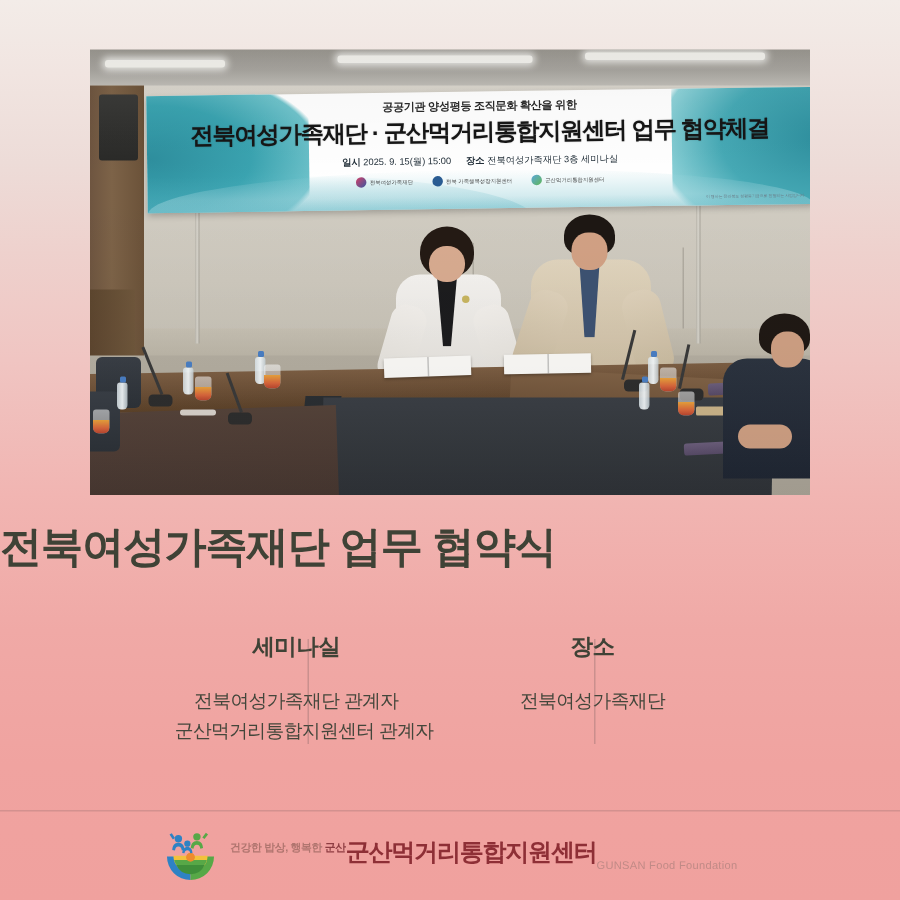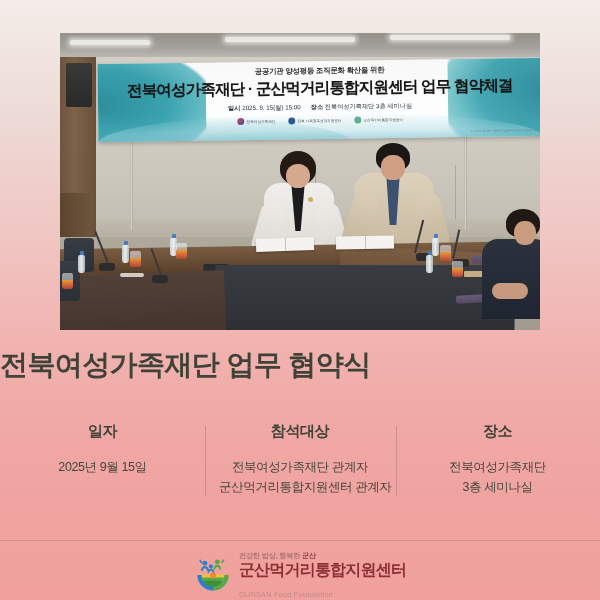--- a/index.html
+++ b/index.html
@@ -523,21 +523,21 @@
     justify-content: center;
     gap: 7px;
   }
   .emblem {
     position: relative;
     width: 38px; height: 38px;
     flex: 0 0 auto;
   }
   .footer-text {
     display: flex;
-    flex-direction: column;
+    flex-direction: row;
     justify-content: center;
     line-height: 1;
   }
   .f-tag {
     font-size: 7.2px;
     font-weight: bold;
     letter-spacing: -0.2px;
     color: #b0756f;
     margin-bottom: 3px;
     white-space: nowrap;
@@ -718,35 +718,30 @@
         <div class="hands"></div>
       </div>
 
       <div class="photo-shade"></div>
     </div>
   </div>
 
   <div class="title">전북여성가족재단 업무 협약식</div>
 
   <div class="info-row">
-    <div class="info-col col-date">
-      <div class="info-head">일자</div>
-      <div class="info-line">2025년 9월 15일</div>
-    </div>
 
     <div class="info-col col-who">
-      <div class="info-head">참석대상</div>
+      <div class="info-head">세미나실</div>
       <div class="info-line">전북여성가족재단 관계자</div>
       <div class="info-line">군산먹거리통합지원센터 관계자</div>
     </div>
 
     <div class="info-col col-place">
       <div class="info-head">장소</div>
       <div class="info-line">전북여성가족재단</div>
-      <div class="info-line">3층 세미나실</div>
     </div>
   </div>
   <div class="vdiv vdiv-1"></div>
   <div class="vdiv vdiv-2"></div>
 
   <div class="hdiv"></div>
 
   <div class="footer">
     <span class="emblem">
       <svg viewBox="0 0 40 40" width="38" height="38" aria-hidden="true">

